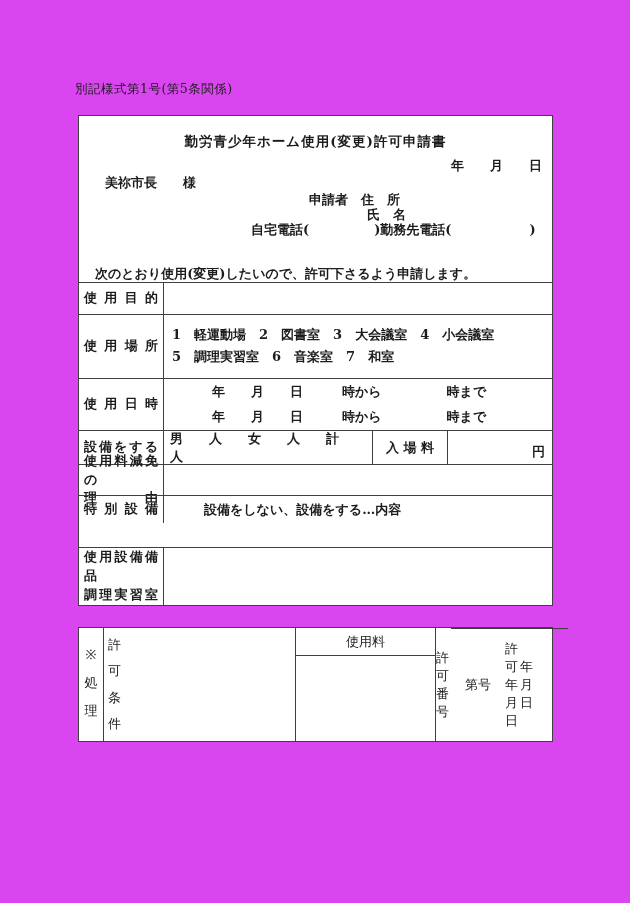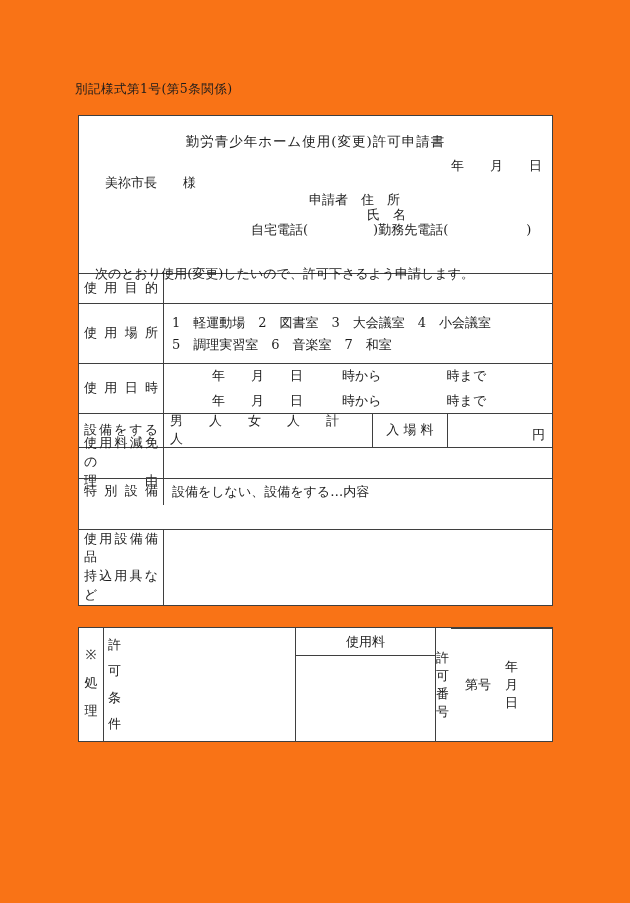--- a/index.html
+++ b/index.html
@@ -2,21 +2,21 @@
 <html><head>
 <meta charset="utf-8">
 <style>
   * { box-sizing: border-box; margin: 0; padding: 0; }
   html, body { background: #e9e9e9; }
   body { font-family: "DejaVu Serif", "Liberation Serif", serif; color: #1c1c1c; }
   .page {
     position: relative;
     width: 630px;
     height: 903px;
-    background: #f97316;
+    background: #d946ef;
     margin: 0 auto;
     overflow: hidden;
   }
   .form-ref {
     position: absolute;
     left: 75px;
     top: 81px;
     font-size: 12.5px;
     letter-spacing: 0.5px;
   }
@@ -24,20 +24,21 @@
   .form-box {
     position: absolute;
     left: 78px;
     top: 115px;
     width: 475px;
     height: 491px;
     border: 1px solid #3f3f3f;
     display: flex;
     flex-direction: column;
     background: #fff;
+    font-weight: bold;
   }
   .header { position: relative; height: 182px; font-size: 13px; }
   .title { position: absolute; top: 17px; left: 0; right: 0; text-align: center; font-size: 13.5px; letter-spacing: 1px; }
   .date-line { position: absolute; top: 41px; right: 10px; }
   .addressee { position: absolute; top: 58px; left: 26px; }
   .applicant-1 { position: absolute; top: 75px; left: 230px; }
   .applicant-2 { position: absolute; top: 90px; left: 288px; }
   .phone-line { position: absolute; top: 105px; left: 172px; }
   .petition { position: absolute; top: 149px; left: 16px; }
 
@@ -49,21 +50,21 @@
     display: flex;
     flex-direction: column;
     justify-content: center;
     padding: 0 5px;
   }
   .jline { text-align: justify; text-align-last: justify; width: 100%; line-height: 1.45; }
   .content-cell { flex: 1; display: flex; flex-direction: column; justify-content: center; padding: 0 8px; }
   .h34 { height: 34px; }
   .h70 { height: 70px; }
   .h57 { height: 57px; }
-  .h31 { height: 31px; }
+  .h31 { height: 31px; gap: 32px; }
   .hlast { flex: 1; margin-top: 24px; }
   .place-cell { gap: 4px; }
   .dt-cell { padding-left: 48px; justify-content: space-around; }
   .pp-cell { flex: 0 0 209px; border-right: 1px solid #3f3f3f; padding-left: 6px; }
   .adm-cell { flex: 0 0 75px; border-right: 1px solid #3f3f3f; align-items: center; }
   .yen-cell { flex: 1; position: relative; }
   .yen { position: absolute; right: 7px; bottom: 3px; }
 
   
   .office-box {
@@ -169,21 +170,21 @@
     <div class="row h31">
       <div class="label-cell">
         <div class="jline">特 別 設 備</div>
       </div>
       <div class="content-cell">設備をしない、設備をする…内容</div>
     </div>
 
     <div class="row hlast">
       <div class="label-cell">
         <div class="jline">使用設備備品</div>
-        <div class="jline">持込用具など</div>
+        <div class="jline">調理実習室</div>
       </div>
       <div class="content-cell"></div>
     </div>
 
   </div>
 
   <div class="office-box">
 
     <div class="ob-col1">
       <span>※</span>
@@ -202,18 +203,19 @@
       <div class="fee-head">使用料</div>
       <div class="fee-body"></div>
     </div>
 
     <div class="ob-col4">
       <div class="ob-row">許 可 番 号</div>
       <div class="ob-row jrow">
         <span>第</span>
         <span>号</span>
       </div>
+      <div class="ob-row">許 可 年 月 日</div>
       <div class="ob-row rrow">年　　月　　日</div>
     </div>
 
   </div>
 
 </div>
 
 </body></html>

